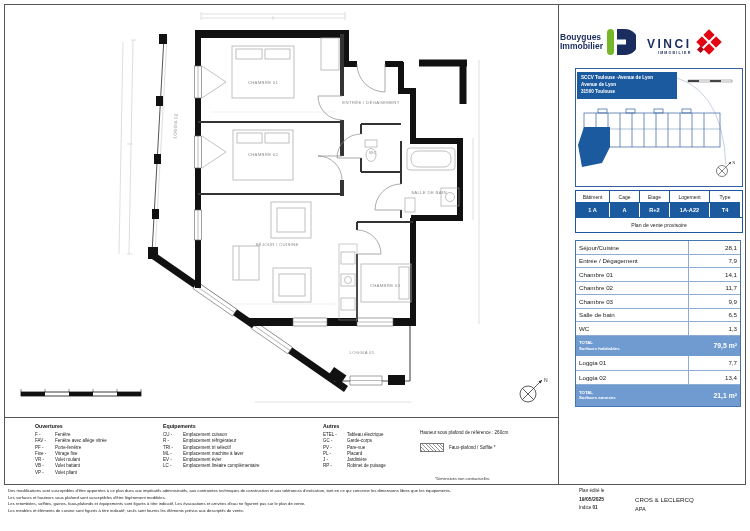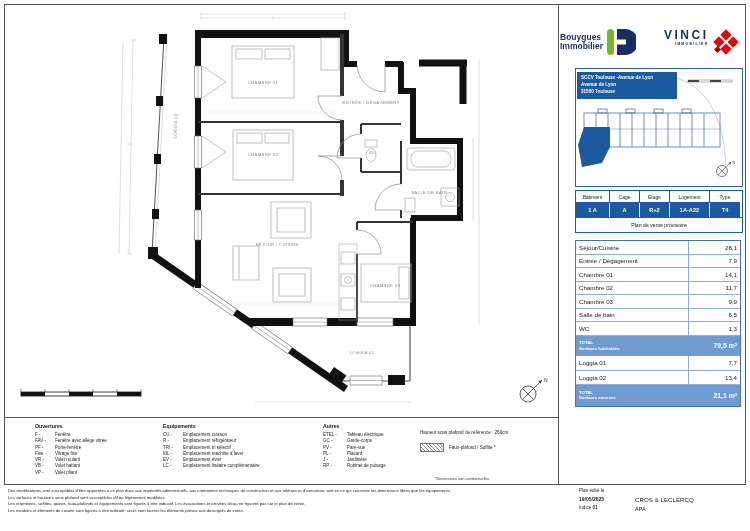--- a/index.html
+++ b/index.html
@@ -6,21 +6,21 @@
   .sheet{position:relative;width:750px;height:531px;background:#fff;margin:0 auto;
          font-family:"Liberation Sans",sans-serif;color:#222;overflow:hidden;}
   .frame{position:absolute;left:4px;top:4px;width:740px;height:479px;border:1px solid #555;}
   .vdiv{position:absolute;left:558px;top:4px;width:1px;height:480px;background:#555;}
   .hdiv{position:absolute;left:4px;top:417px;width:555px;height:1px;background:#555;}
 
   
   .logos{position:absolute;left:560px;top:20px;width:184px;height:44px;display:flex;align-items:center;}
   .bouygues{display:flex;align-items:center;gap:3px;}
   .bouygues-text{font-size:8.5px;font-weight:600;color:#1a2d5e;line-height:1.1;text-align:left;}
-  .vinci{margin-left:28px;display:flex;align-items:flex-start;gap:4px;}
+  .vinci{margin-left:11px;display:flex;align-items:flex-end;gap:4px;}
   .vinci-text{font-size:12px;font-weight:bold;color:#1a2d5e;letter-spacing:2.5px;line-height:1;}
   .vinci-sub{font-size:3.6px;font-weight:bold;color:#1a2d5e;letter-spacing:1.2px;text-align:right;margin-top:1px;}
 
   
   .banner{position:absolute;left:577px;top:72px;width:92px;background:var(--navy);color:#fff;
           font-size:4.6px;font-weight:bold;line-height:1.5;padding:3px 4px;z-index:3;}
   .keyplan-box{position:absolute;left:575px;top:68px;width:166px;height:117px;border:1px solid #35609f;background:#fff;}
   .unit-table{position:absolute;left:575px;top:190px;width:166px;border:1px solid var(--navy);background:#fff;}
   .unit-row{display:flex;}
   .unit-row .cell{box-sizing:border-box;display:flex;align-items:center;justify-content:center;}

